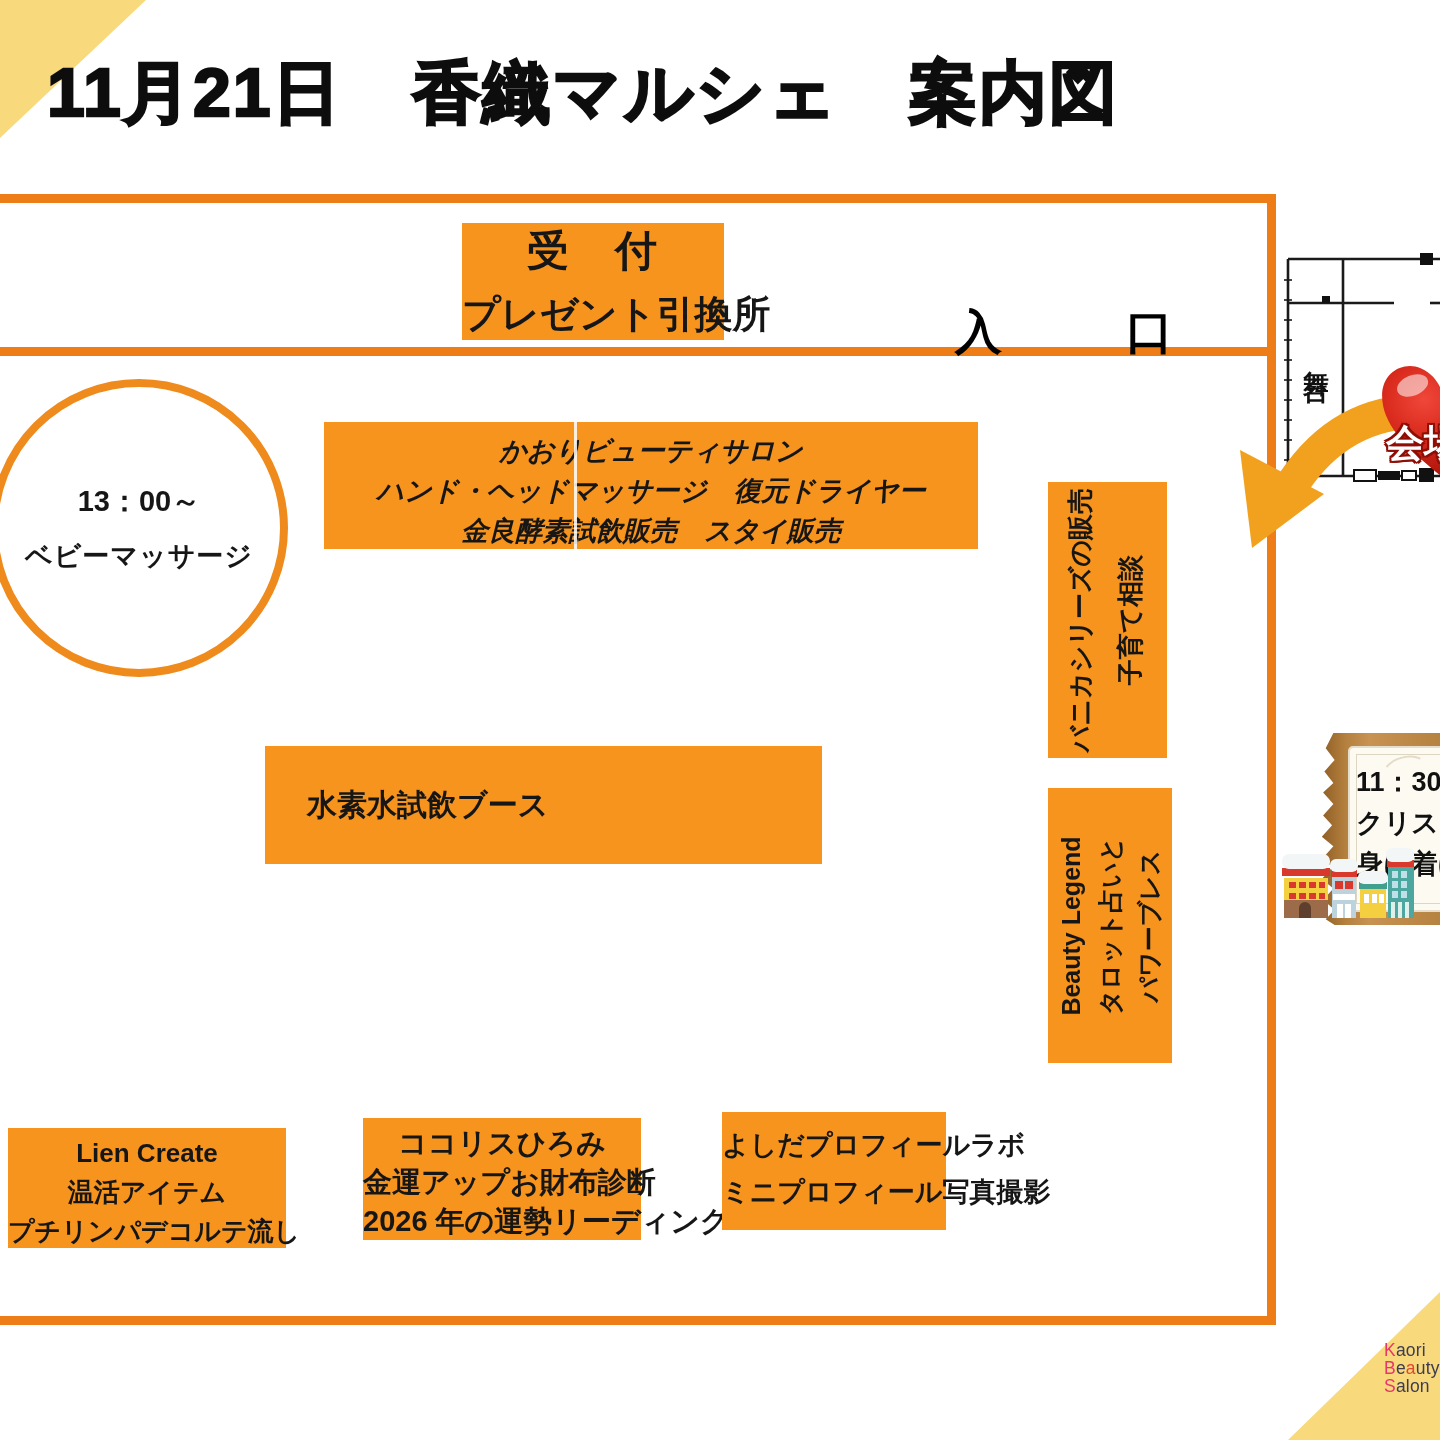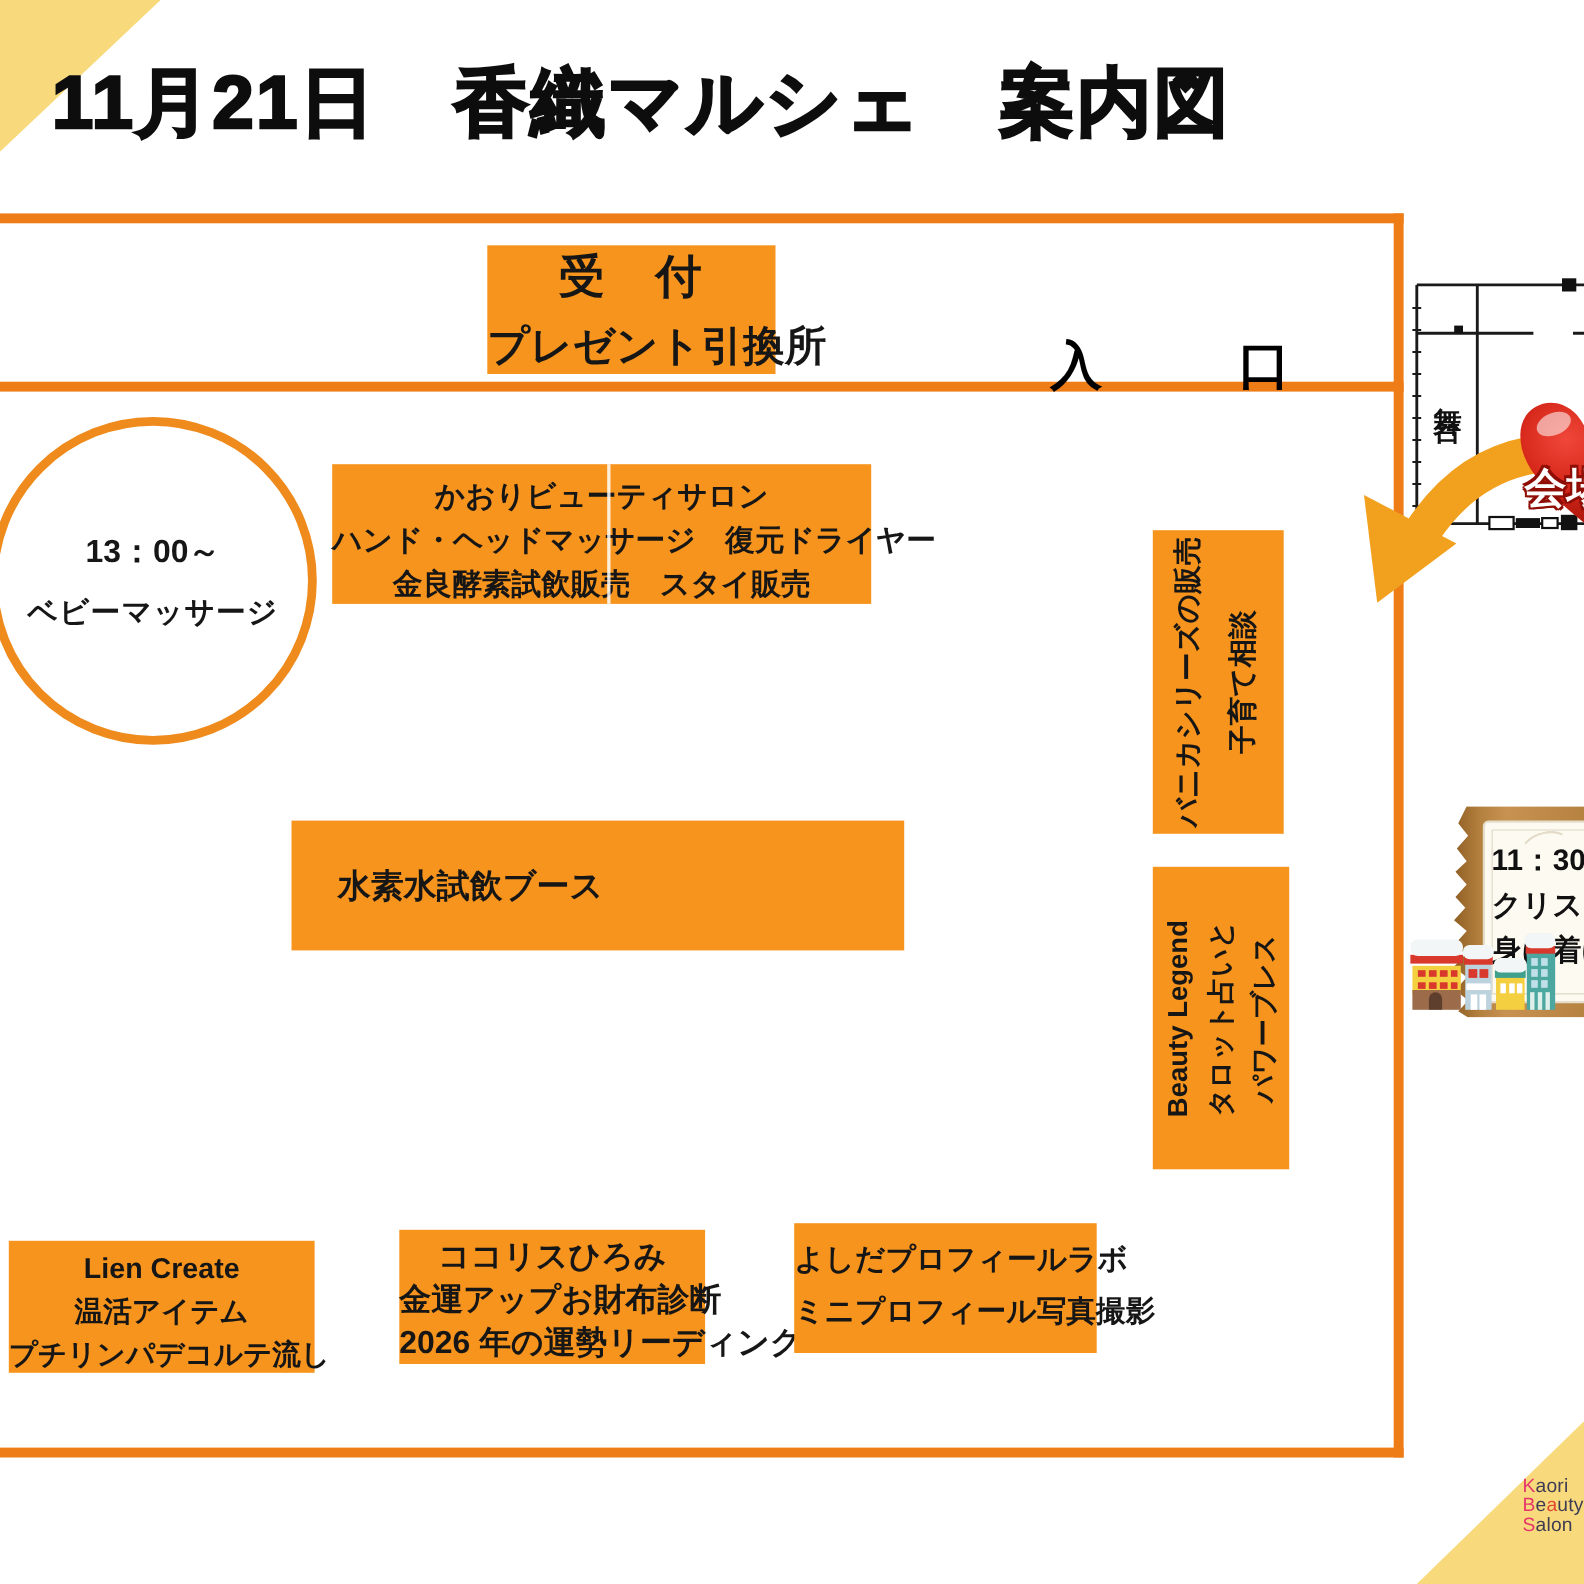--- a/index.html
+++ b/index.html
@@ -33,37 +33,37 @@
   .line-top{left:0;top:194px;width:1276px;height:9px;}
   .line-mid{left:0;top:347px;width:1276px;height:9px;}
   .line-right{left:1267px;top:194px;width:9px;height:1131px;}
   .line-bottom{left:0;top:1316px;width:1276px;height:9px;}
 
   
   .booth{position:absolute;background:var(--booth);color:var(--ink);
     font-weight:bold;text-align:center;}
   .booth .ln{white-space:nowrap;}
 
-  .reception{left:443px;top:223px;width:262px;height:117px;
+  .reception{left:462px;top:223px;width:262px;height:117px;
     display:flex;flex-direction:column;justify-content:center;gap:10px;}
   .reception .big{font-size:42px;letter-spacing:2px;}
   .reception .small{font-size:38px;}
 
   .entrance{position:absolute;left:955px;top:303px;width:218px;height:58px;
     display:flex;justify-content:space-between;align-items:center;
     font-size:47px;font-weight:bold;color:#000;}
 
   .baby-circle{position:absolute;left:-10px;top:379px;width:298px;height:298px;
     border:8px solid #EF8A1C;border-radius:50%;background:#fff;
     display:flex;flex-direction:column;justify-content:center;align-items:center;gap:16px;
     font-weight:bold;}
   .baby-circle .t1{font-size:29px;}
   .baby-circle .t2{font-size:27px;letter-spacing:1px;}
 
-  .kaori{left:302px;top:422px;width:490px;height:127px;padding-top:9px;}
+  .kaori{left:324px;top:422px;width:654px;height:127px;padding-top:9px;font-style:italic;}
   .kaori .ln{font-size:27px;line-height:40px;}
   .kaori .divider{position:absolute;left:250px;top:0;width:3px;height:100%;background:rgba(255,255,255,.85);}
 
   .hydrogen{left:265px;top:746px;width:557px;height:118px;
     display:flex;align-items:center;text-align:left;padding-left:42px;}
   .hydrogen .ln{font-size:30px;}
 
   .vbooth{position:absolute;background:var(--booth);}
   .vbooth .rot{position:absolute;left:50%;top:50%;
     font-weight:bold;text-align:center;}
@@ -74,21 +74,21 @@
   .legend{left:1048px;top:788px;width:124px;height:275px;}
   .legend .rot{width:275px;height:124px;transform:translate(-50%,-50%) rotate(-90deg);padding-top:4px;}
   .legend .ln{font-size:25px;line-height:39px;white-space:nowrap;}
 
   .lien{left:8px;top:1128px;width:278px;height:120px;padding-top:6px;}
   .lien .ln{font-size:26px;line-height:39px;}
 
   .cocolis{left:363px;top:1118px;width:278px;height:122px;padding-top:6px;overflow:visible;}
   .cocolis .ln{font-size:29px;line-height:39px;}
 
-  .yoshida{left:722px;top:1112px;width:275px;height:118px;padding-top:10px;overflow:visible;}
+  .yoshida{left:722px;top:1112px;width:224px;height:118px;padding-top:10px;overflow:visible;}
   .yoshida .ln{font-size:27px;line-height:47px;}
 
   
   .floor-plan{position:absolute;left:1282px;top:250px;width:158px;height:235px;}
   .venue-heart{position:absolute;left:1376px;top:346px;width:132px;height:150px;}
   .venue-label{position:absolute;left:1386px;top:418px;font-size:38px;font-weight:900;color:#fff;
     white-space:nowrap;
     text-shadow:-2px 0 #8F0E06,2px 0 #8F0E06,0 -2px #8F0E06,0 2px #8F0E06,
                 -2px -2px #8F0E06,2px 2px #8F0E06,-2px 2px #8F0E06,2px -2px #8F0E06;}
   .dir-arrow{position:absolute;left:1228px;top:388px;width:212px;height:182px;}

